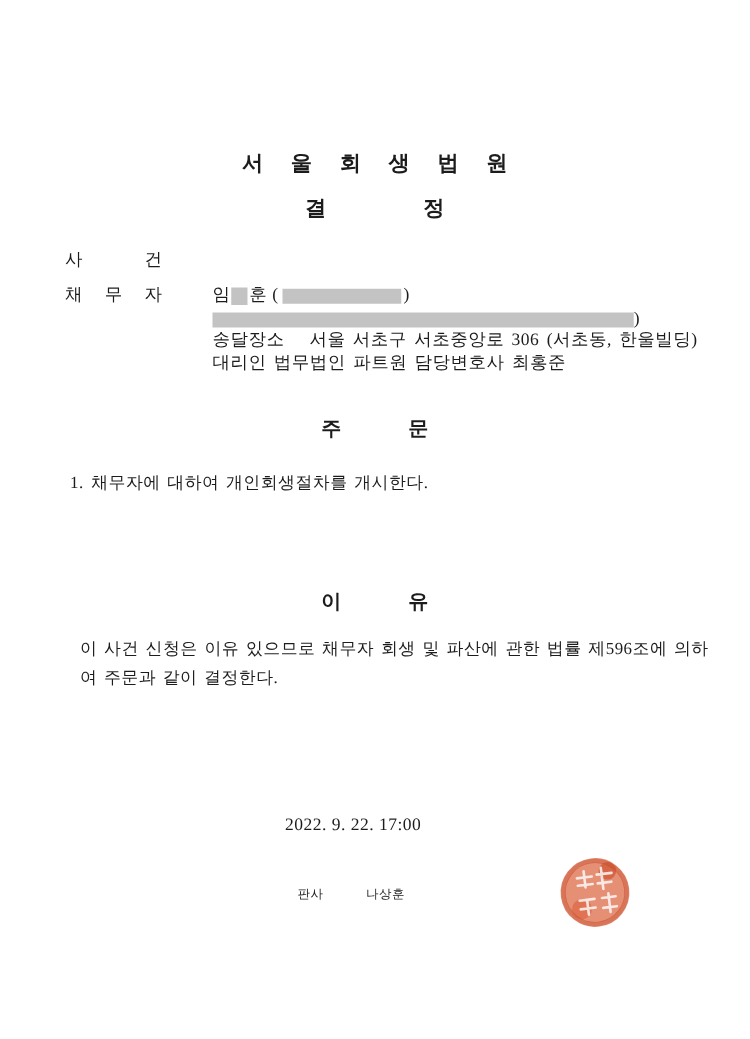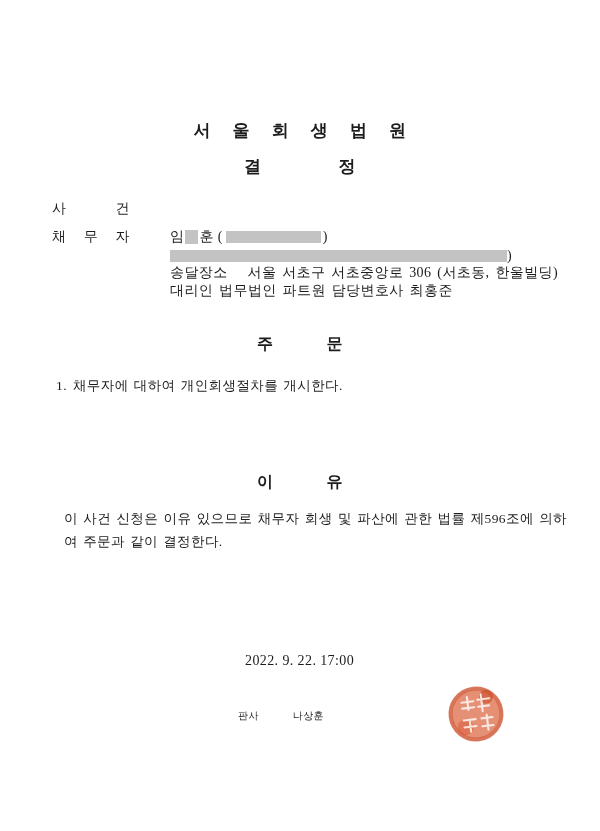--- a/index.html
+++ b/index.html
@@ -50,21 +50,21 @@
   }
   .heading-order{top:334px;}
   .heading-reason{top:472px;}
   .order-list{position:absolute;left:52px;top:371px;width:503px;font-size:13.5px;line-height:21px;word-spacing:1.5px;}
   .order-item{margin:4px;text-align:justify;padding-left:6px;text-indent:-6px;}
   .order-no{margin-right:6px;}
   .reason-text{
     position:absolute;left:52px;top:495px;width:503px;
     font-size:13.5px;line-height:23px;text-align:justify;word-spacing:1.5px;margin:12px;
   }
-  .date-line{position:absolute;left:245px;top:652px;font-size:14px;line-height:17px;}
+  .date-line{position:absolute;left:228px;top:652px;font-size:14px;line-height:17px;}
   .judge-line{position:absolute;left:238px;top:707px;font-size:10px;line-height:17px;display:flex;}
   .judge-name{margin-left:34px;}
   .seal{position:absolute;left:444px;top:680px;width:64px;height:68px;}
 </style>
 </head>
 <body>
 
 <div class="page">
 
   <div class="court-title chars">

